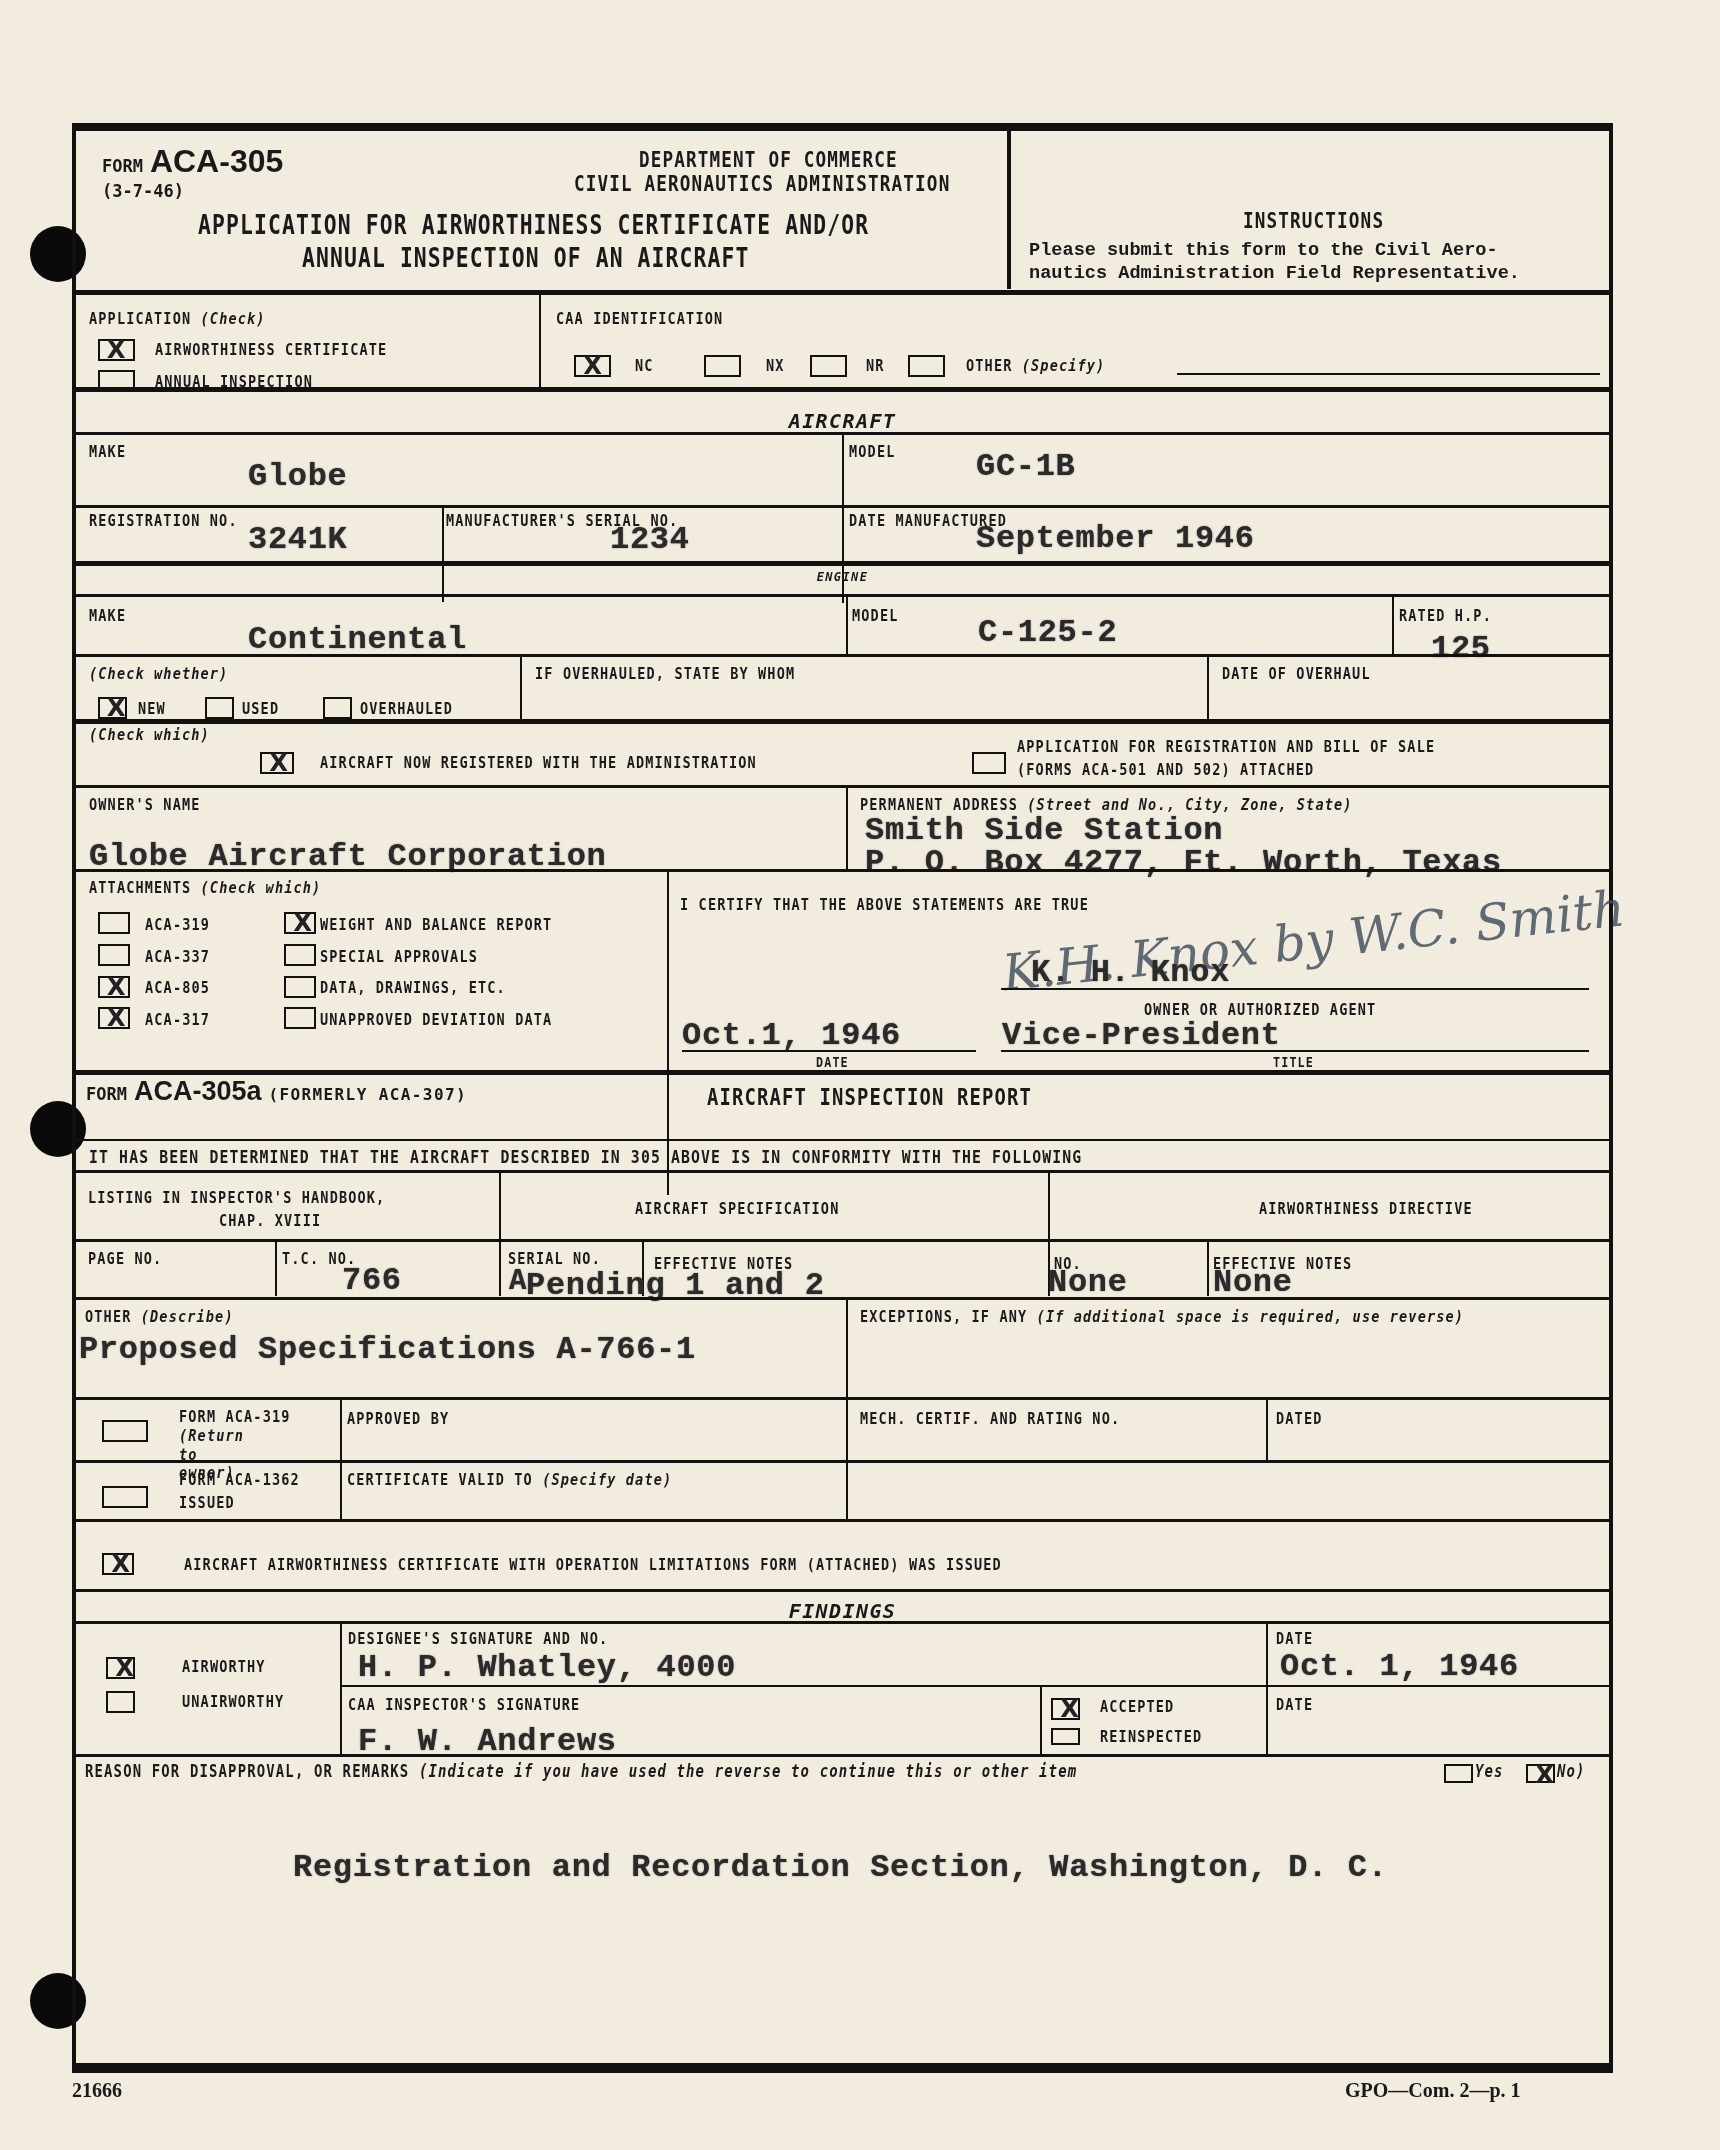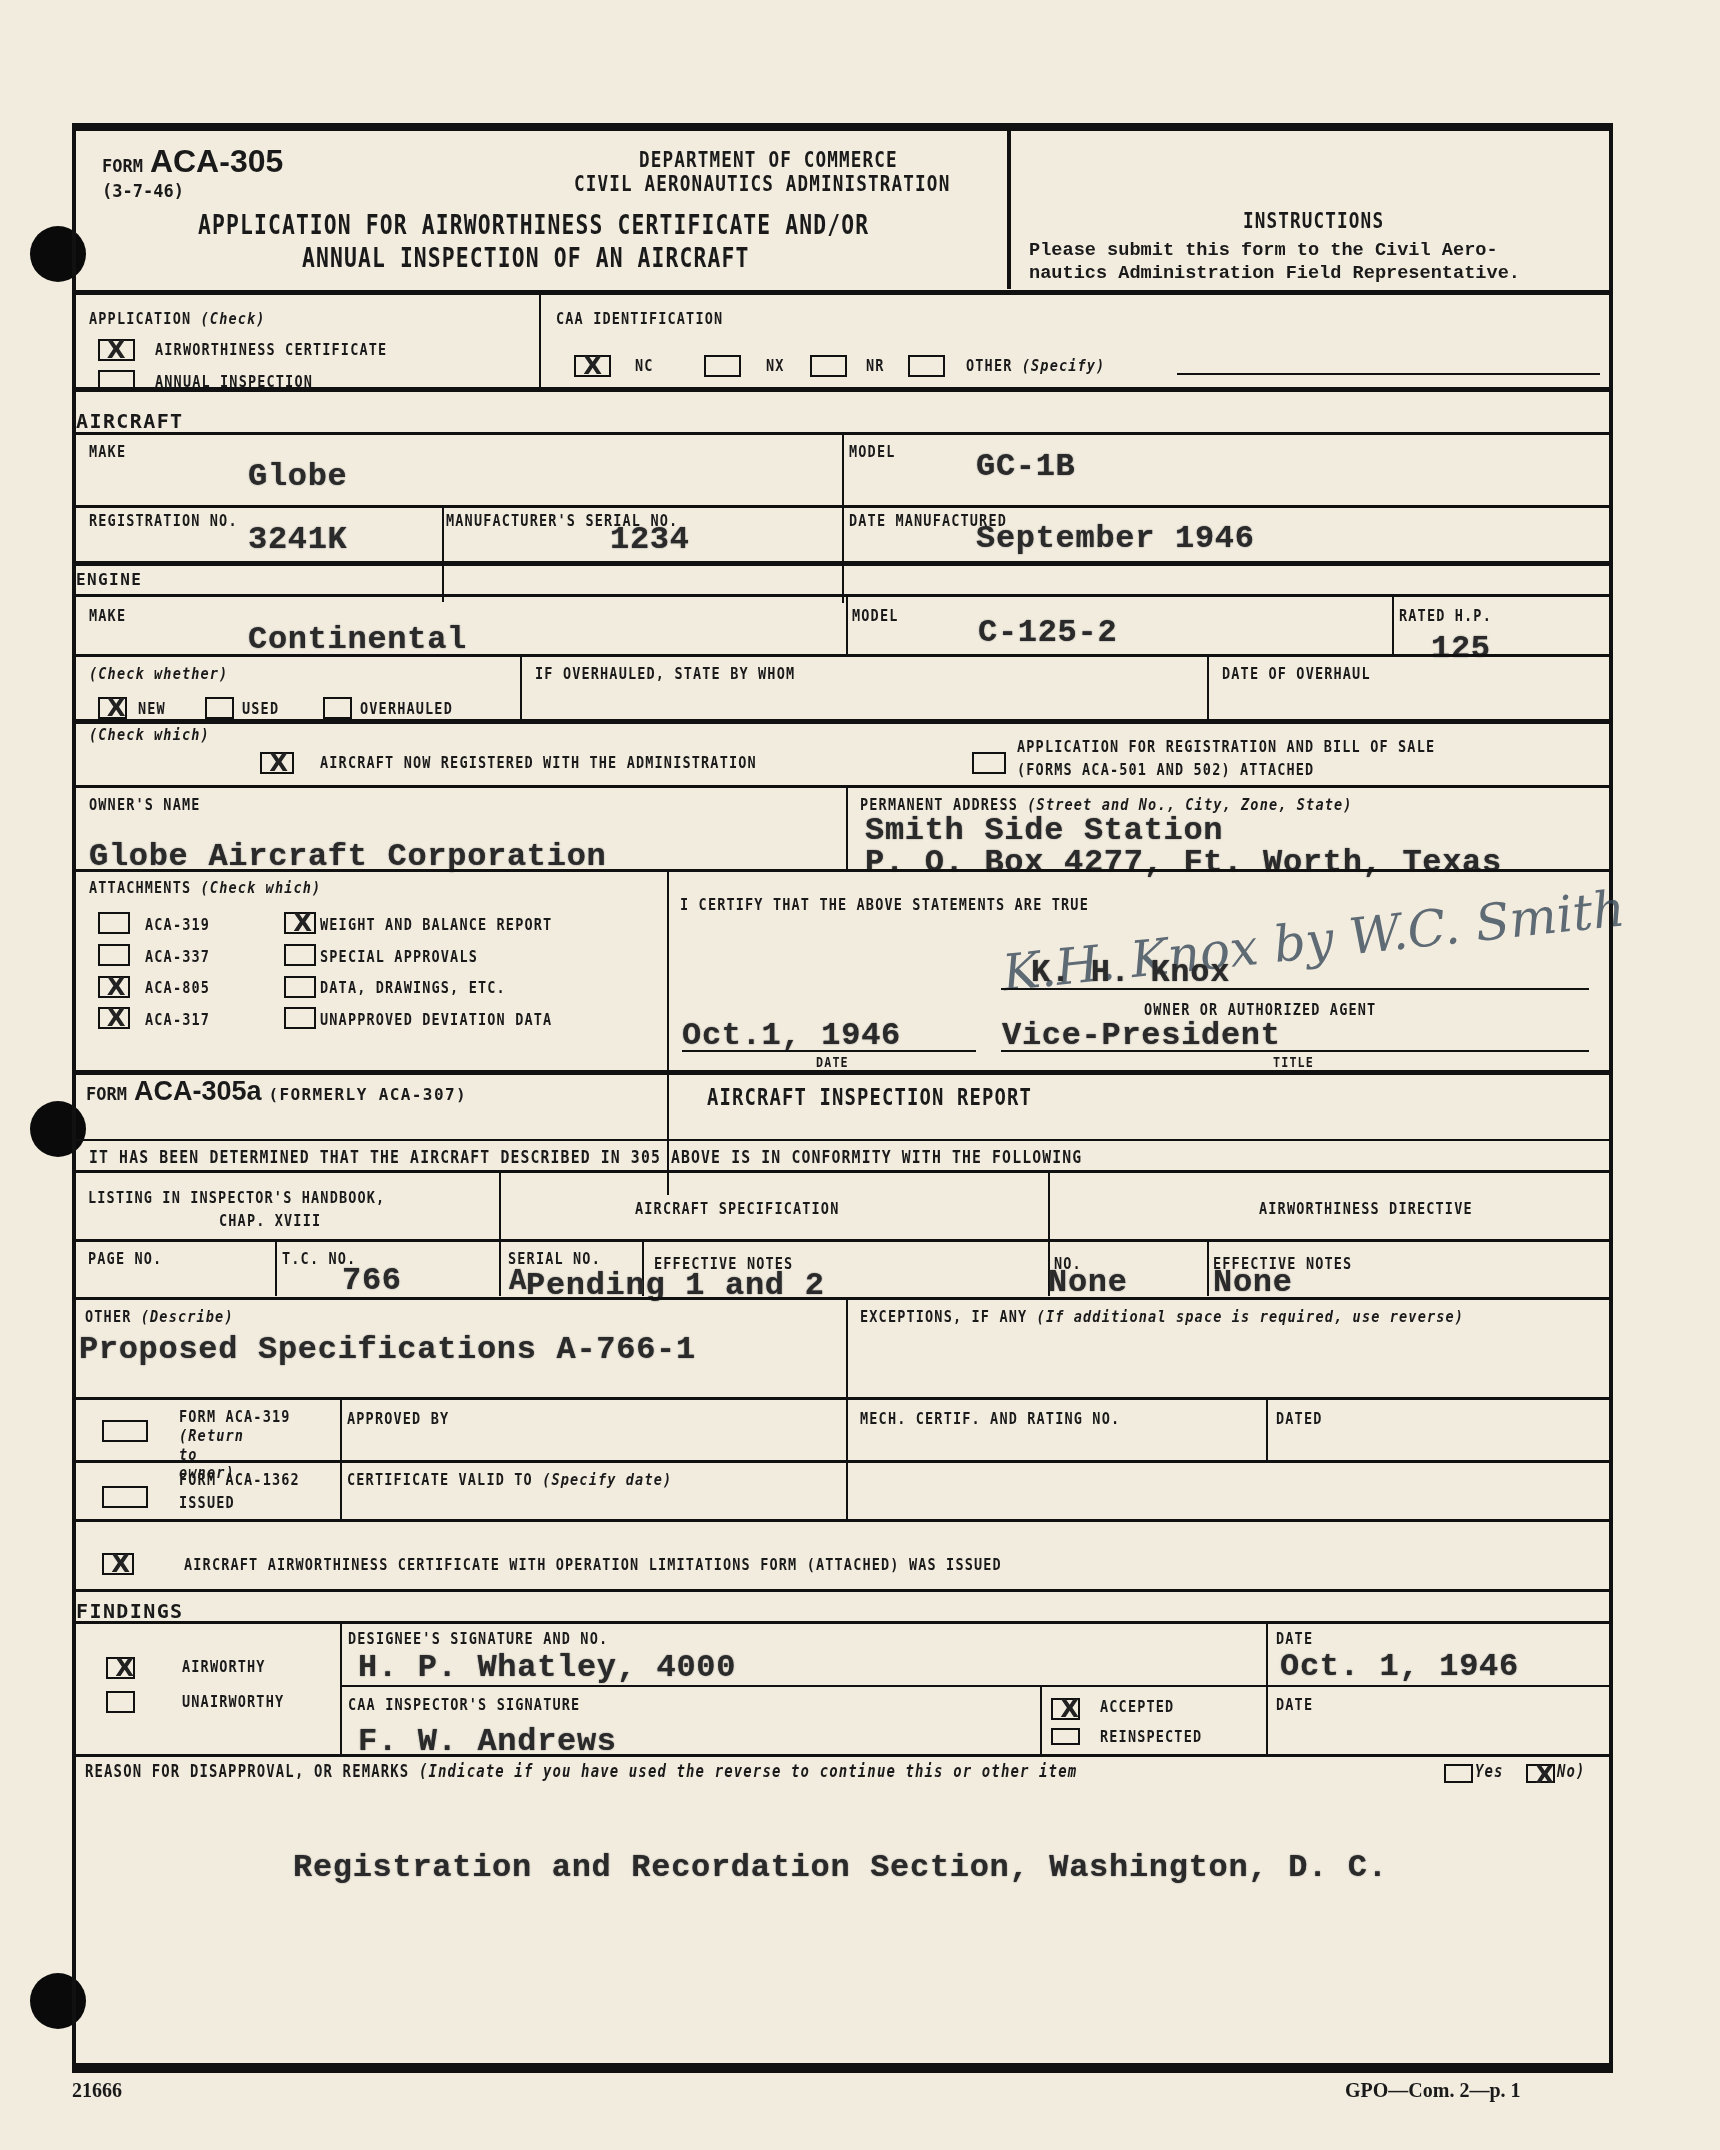--- a/index.html
+++ b/index.html
@@ -22,21 +22,21 @@
   .abs { position: absolute; }
   .hline { position: absolute; left: 0; right: 0; height: 0; border-top: 3.6px solid #111; }
   .hline.thin { border-top-width: 2.2px; }
   .vline { position: absolute; width: 0; border-left: 2.2px solid #111; }
   .lbl {
     position: absolute; font-family: "DejaVu Sans Mono", monospace;
     font-size: 16.5px; letter-spacing: 1.4px; text-transform: uppercase; white-space: nowrap;
     transform: scaleX(0.82); transform-origin: left top; font-weight: bold;
   }
   .lbl i { text-transform: none; font-style: italic; }
-  .center-lbl { left: 0; right: 0; text-align: left; transform: none; }
+  .center-lbl { left: 0; right: 0; text-align: center; transform: none; font-style: italic; }
   .typed {
     position: absolute; font-family: "Liberation Mono", monospace; font-weight: bold;
     font-size: 32px; color: #2a2a2a; white-space: nowrap; letter-spacing: 0.7px;
     text-shadow: 0 0 1.4px #555;
   }
   .box {
     position: absolute; width: 37px; height: 21.5px; border: 2.9px solid #111; background: transparent;
   }
   .box.checked::after {
     content: "X"; position: absolute; left: 7.2px; top: -5.7px; font-size: 24.4px;
@@ -106,21 +106,21 @@
   <div class="hline" style="top:374px;"></div>
   <div class="lbl" style="left:13px;top:380px;">REGISTRATION NO.</div>
   <div class="typed" style="left:172px;top:390px;">3241K</div>
   <div class="vline" style="left:366px;top:374px;height:97px;"></div>
   <div class="lbl" style="left:370px;top:380px;">MANUFACTURER'S SERIAL NO.</div>
   <div class="typed" style="left:534px;top:390px;">1234</div>
   <div class="lbl" style="left:773px;top:380px;">DATE MANUFACTURED</div>
   <div class="typed" style="left:900px;top:389px;">September 1946</div>
   <div class="hline" style="top:430px;border-top-width:5px;"></div>
 
-  <div class="lbl center-lbl" style="top:439px;font-size:16px;">ENGINE</div>
+  <div class="lbl center-lbl" style="top:439px;font-size:12px;">ENGINE</div>
   <div class="hline" style="top:463px;"></div>
   <div class="lbl" style="left:13px;top:475px;">MAKE</div>
   <div class="typed" style="left:172px;top:490px;">Continental</div>
   <div class="vline" style="left:770px;top:463px;height:60px;"></div>
   <div class="lbl" style="left:776px;top:475px;">MODEL</div>
   <div class="typed" style="left:902px;top:483px;">C-125-2</div>
   <div class="vline" style="left:1316px;top:463px;height:60px;"></div>
   <div class="lbl" style="left:1323px;top:475px;">RATED H.P.</div>
   <div class="typed" style="left:1355px;top:499px;">125</div>
   <div class="hline" style="top:523px;"></div>

